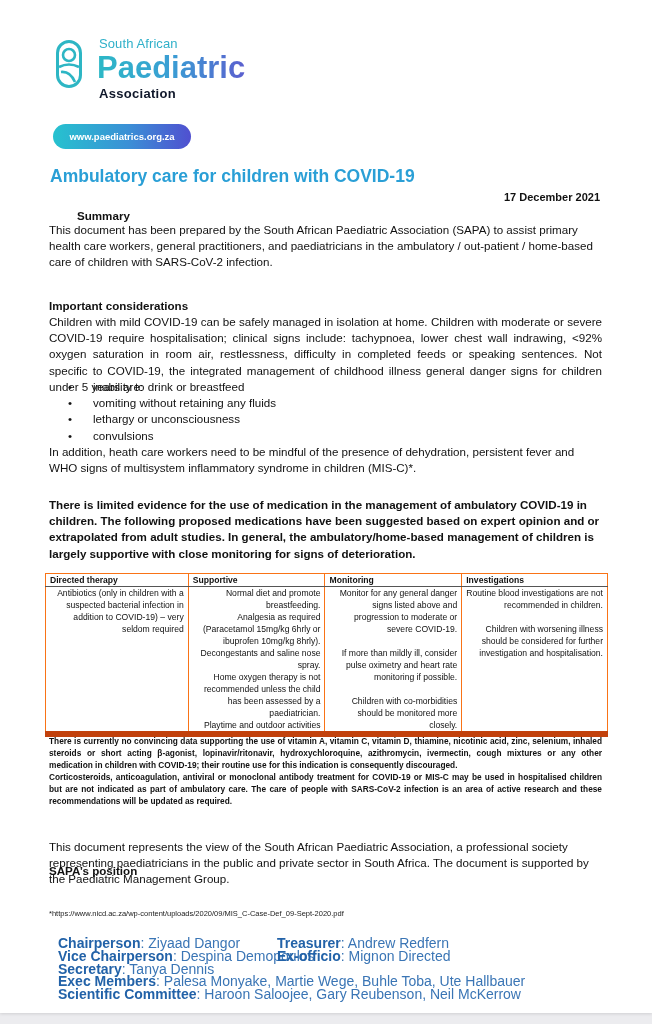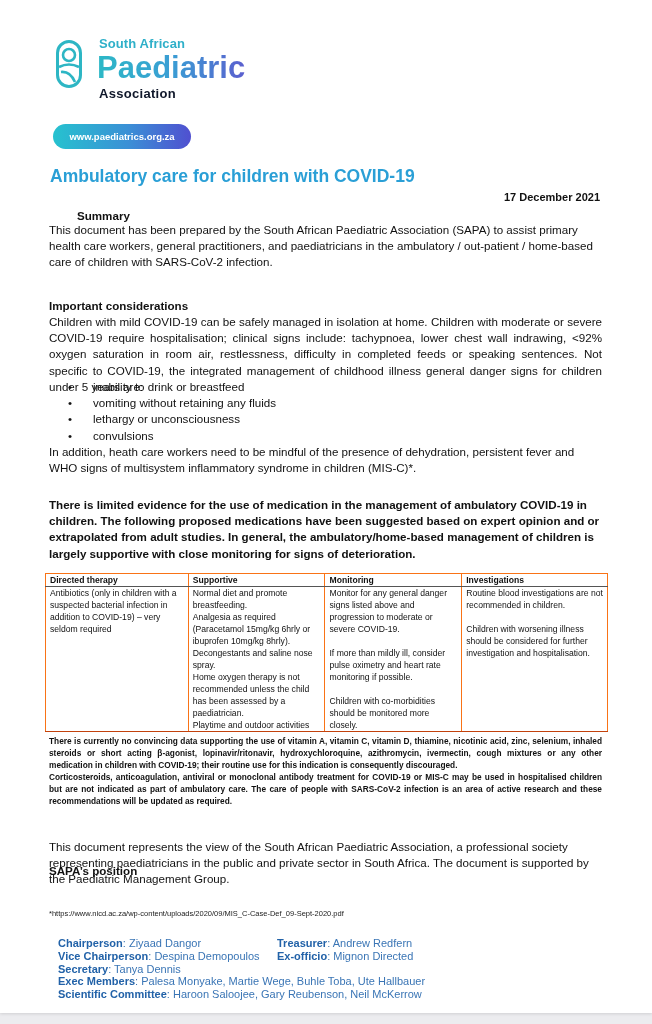--- a/index.html
+++ b/index.html
@@ -3,21 +3,21 @@
 <meta charset="utf-8">
 <style>
   * { box-sizing: border-box; margin: 0; padding: 0; }
   html, body { width: 652px; height: 1024px; background: #ececef; overflow: hidden; }
   body { font-family: "Liberation Sans", sans-serif; color: #111; }
   .page { position: absolute; left: 0; top: 0; width: 652px; height: 1013px; background: #fff; box-shadow: 0 1px 3px rgba(0,0,0,0.12); }
 
   
   .logo { position: absolute; left: 56px; top: 36px; }
   .logo-icon { position: absolute; left: 0; top: 4px; width: 26px; height: 48px; }
-  .logo-south { position: absolute; left: 43px; top: 0px; font-size: 13px; font-weight: bold; color: #2fb0c9; white-space: nowrap; letter-spacing: 0.1px; }
+  .logo-south { position: absolute; left: 43px; top: 0px; font-size: 13px; font-weight: normal; color: #2fb0c9; white-space: nowrap; letter-spacing: 0.1px; }
   .logo-paed { position: absolute; left: 41px; top: 14px; font-size: 31px; font-weight: bold; white-space: nowrap; line-height: 36px;
     background: linear-gradient(90deg, #2cb8c6 0%, #3a9ed4 50%, #5b5fcf 100%); -webkit-background-clip: text; background-clip: text; color: transparent; }
   .logo-assoc { position: absolute; left: 43px; top: 50px; font-size: 13px; font-weight: bold; color: #0f172a; white-space: nowrap; letter-spacing: 0.3px; }
 
   .url-pill { position: absolute; left: 53px; top: 124px; width: 138px; height: 25px; border-radius: 13px;
     background: linear-gradient(90deg, #26c2cf 0%, #3b8fd6 55%, #5050d0 100%);
     color: #fff; font-size: 9.5px; font-weight: bold; line-height: 25px; text-align: center; }
 
   .title { position: absolute; left: 50px; top: 166px; font-size: 17.5px; font-weight: bold; color: #2a9fd6; white-space: nowrap; }
   .date { position: absolute; right: 52px; top: 191px; font-size: 11px; font-weight: bold; white-space: nowrap; }
@@ -32,33 +32,33 @@
   ul.bullets { position: absolute; left: 49px; top: 379px; list-style: none; font-size: 11.6px; line-height: 16.2px; }
   ul.bullets li { position: relative; padding-left: 44px; }
   ul.bullets li .dot { position: absolute; left: 19px; top: 0; }
   .add-p { top: 444px; }
 
   .bold-p { top: 497px; font-weight: bold; font-size: 11.6px; line-height: 16.2px; }
 
   table.tbl { position: absolute; left: 45px; top: 573px; width: 563px; border-collapse: collapse; font-size: 8.6px; line-height: 12px; }
   table.tbl th, table.tbl td { border: 1px solid #f97316; padding: 0 4px; vertical-align: top; text-align: left; }
   table.tbl th { font-weight: bold; border-bottom: 1px solid #555; }
-  table.tbl td { border-top: none; border-bottom: 1px solid #c2410c; }
+  table.tbl td { border-top: none; border-bottom: 6px solid #c2410c; text-align: right; }
   col.c1 { width: 143px; } col.c2 { width: 137px; } col.c3 { width: 137px; } col.c4 { width: 146px; }
   .cell-line { display: block; }
   .gap { display: block; height: 12px; }
 
   .notes { position: absolute; left: 49px; top: 735px; width: 553px; font-size: 8.3px; line-height: 12px; font-weight: bold; text-align: justify; text-align-last: left; }
 
   .sapa-h { top: 823px; margin-top: 40px; }
   .sapa-p { top: 839px; }
 
   .footnote { position: absolute; left: 49px; top: 909px; font-size: 7.5px; color: #222; white-space: nowrap; }
 
-  .committee { position: absolute; left: 58px; top: 937px; font-size: 11px; line-height: 12.8px; color: #3a75b5; }
+  .committee { position: absolute; left: 58px; top: 937px; font-size: 14px; line-height: 12.8px; color: #3a75b5; }
   .committee .row { white-space: nowrap; position: relative; height: 12.8px; }
   .committee .lab { font-weight: bold; color: #2262a8; }
   .committee .right { position: absolute; left: 219px; top: 0; }
 </style>
 </head>
 <body>
 
 <div class="page">
 
   <div class="logo">

